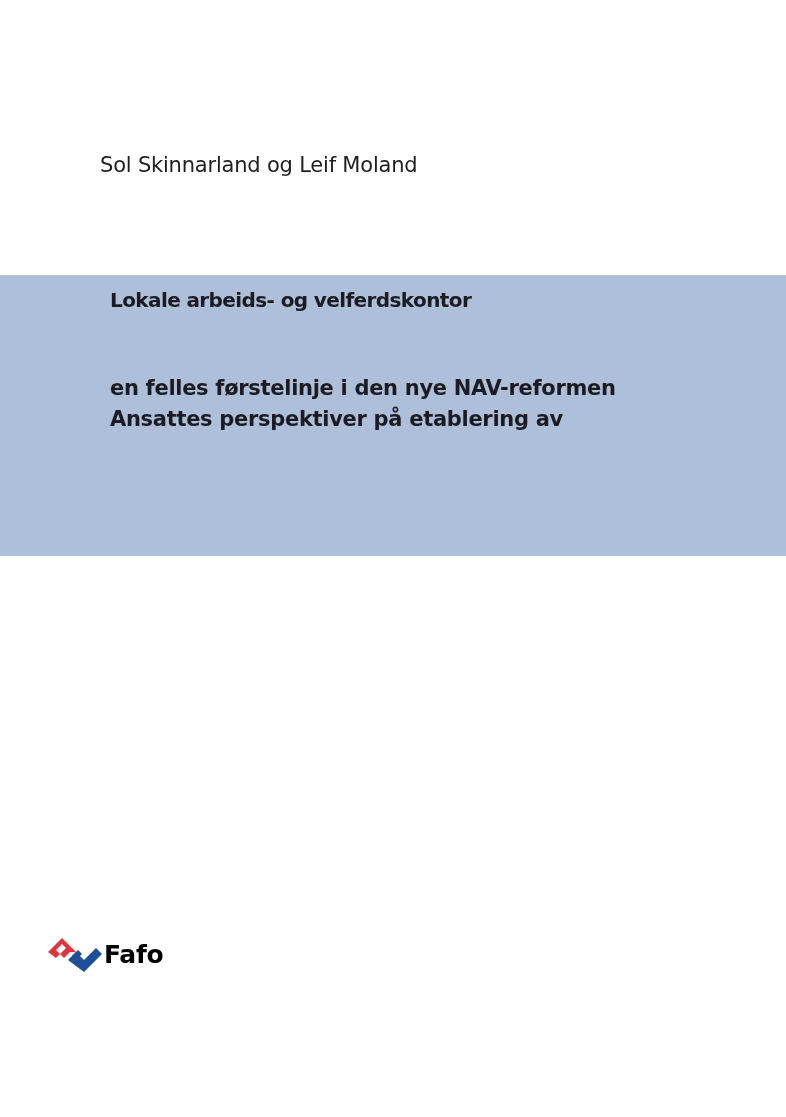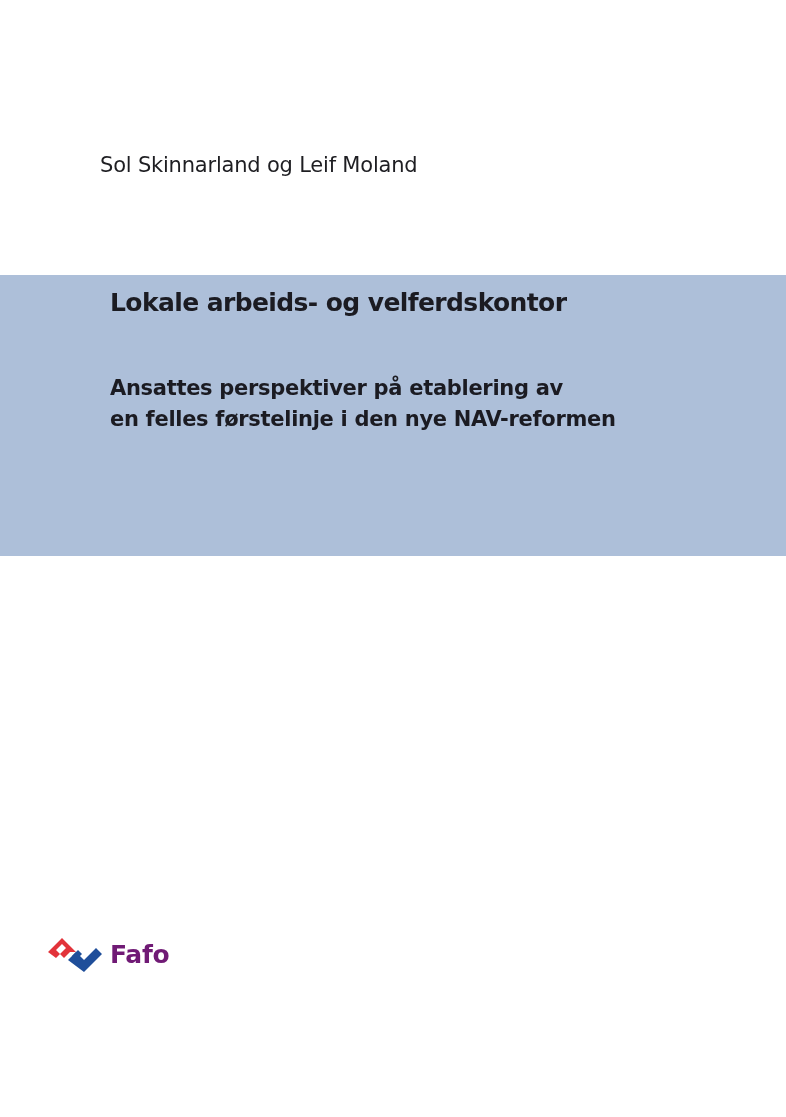--- a/index.html
+++ b/index.html
@@ -13,52 +13,52 @@
       position: absolute; left: 100px; top: 153px;
       font-size: 21px; letter-spacing: -0.2px; color: #1e1e22;
       font-family: "DejaVu Sans", sans-serif;
     }
     .band {
       position: absolute; left: 0; top: 275px; width: 786px; height: 281px;
       background: #adbfd9;
     }
     .title {
       position: absolute; left: 110px; top: 288px;
-      font-size: 25px; font-weight: bold; letter-spacing: -0.6px; color: #1b1b22;
+      font-size: 20px; font-weight: bold; letter-spacing: -0.6px; color: #1b1b22;
       font-family: "DejaVu Sans", sans-serif;
     }
     .subtitle {
       position: absolute; left: 110px; top: 373px;
       font-size: 21px; font-weight: bold; line-height: 31px; letter-spacing: -0.3px;
       color: #1b1b22;
       font-family: "DejaVu Sans", sans-serif;
     }
     .subtitle div { white-space: nowrap; }
     .logo {
       position: absolute; left: 46px; top: 934px; display: flex; align-items: center;
     }
     .logo svg { display: block; }
     .logo-text {
-      margin-left: 6px; font-size: 25px; font-weight: bold; color: #701a75;
+      font-size: 25px; font-weight: bold; color: #000000;
       font-family: "DejaVu Sans", sans-serif; letter-spacing: -0.3px;
     }
   </style>
 </head>
 <body>
 
 <div>
   <div class="authors">Sol Skinnarland og Leif Moland</div>
 
   <div class="band"></div>
 
   <div class="title">Lokale arbeids- og velferdskontor</div>
 
   <div class="subtitle">
+    <div>en felles førstelinje i den nye NAV-reformen</div>
     <div>Ansattes perspektiver på etablering av</div>
-    <div>en felles førstelinje i den nye NAV-reformen</div>
   </div>
 
   <div class="logo">
     <span>
       <svg width="58" height="40" viewBox="0 0 58 40">
 
         <polygon points="2,18 16,4 30,18 24,18 16,10 10,16 14,20 10,24" fill="#e2333a"></polygon>
         <polygon points="14,20 22,12 26,16 18,24" fill="#e2333a"></polygon>
 
         <polygon points="22,26 30,18 38,26 50,14 56,20 38,38" fill="#1f4e9a"></polygon>

